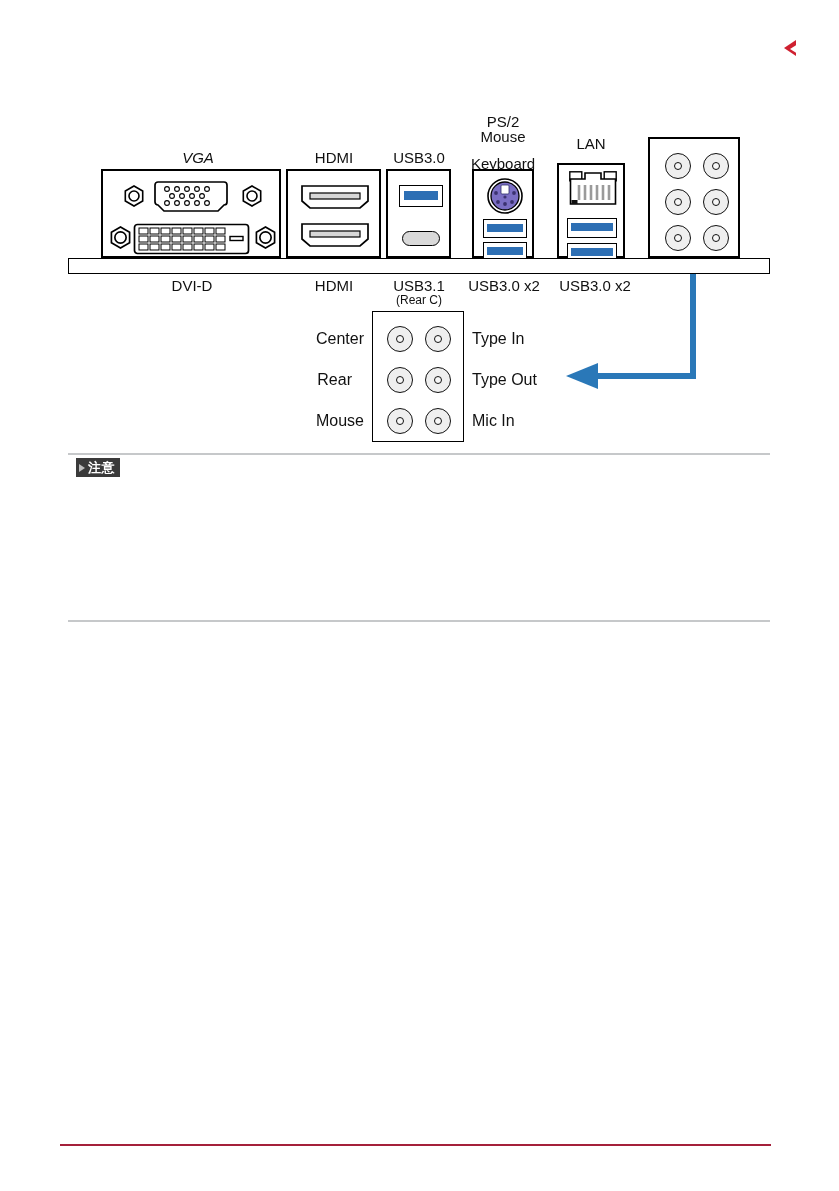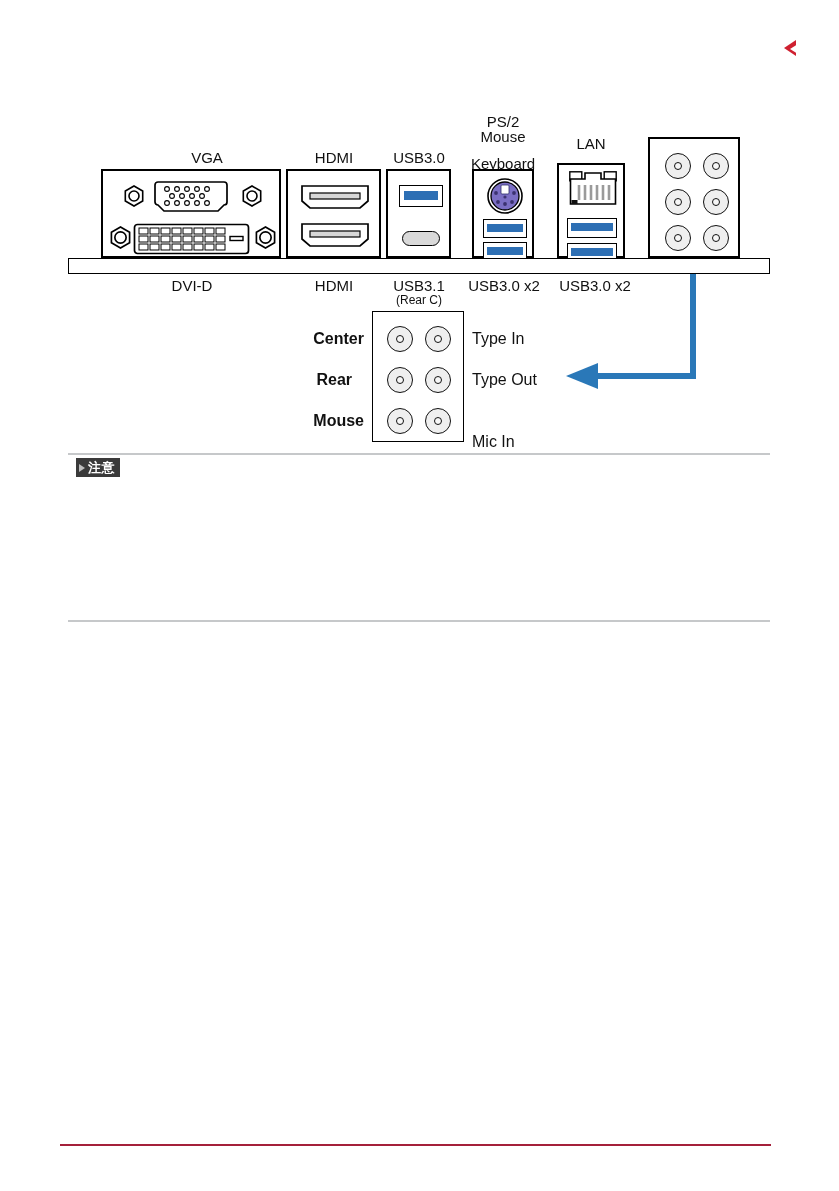--- a/index.html
+++ b/index.html
@@ -109,21 +109,21 @@
     margin:-4px 0 0 -4px;border-radius:50%;border:1.4px solid #111;background:#f7f7f7;
     box-sizing:border-box;
   }
 
   
   #audio-callout{left:372px;top:311px;width:92px;height:131px;
     border:1.6px solid #000;background:#fff;box-sizing:border-box;}
   .callout-label{
     position:absolute;font-size:16px;color:#111;white-space:nowrap;line-height:16px;
   }
-  .callout-label.left{text-align:right;font-weight:bold;}
+  .callout-label.left{text-align:right;}
 
   
   #ptr-vline{left:690px;top:274px;width:6px;height:105px;background:#2a78b8;}
   #ptr-hline{left:596px;top:373px;width:100px;height:6px;background:#2a78b8;}
   #ptr-head{
     left:566px;top:363px;width:0;height:0;
     border-top:13px solid transparent;
     border-bottom:13px solid transparent;
     border-right:32px solid #2a78b8;
   }
@@ -146,21 +146,21 @@
   #note-badge .txt{letter-spacing:0.5px;font-weight:600;}
 </style>
 </head>
 <body>
 
 <div class="abs" id="red-chevron"></div>
 <div class="abs" id="red-chevron-notch"></div>
 
 <div class="abs" id="io-panel">
 
-  <div class="grp-label" style="left:109px;top:22px;width:60px;">VGA</div>
+  <div class="grp-label" style="left:100px;top:22px;width:60px;font-style:italic;">VGA</div>
   <div class="grp-label" style="left:235px;top:22px;width:62px;">HDMI</div>
   <div class="grp-label" style="left:315px;top:22px;width:72px;">USB3.0</div>
 
   <div class="grp-label multi" style="left:395px;top:-14px;width:80px;">PS/2</div>
   <div class="grp-label multi" style="left:395px;top:1px;width:80px;">Mouse</div>
   <div class="grp-label multi" style="left:395px;top:28px;width:80px;">Keyboard</div>
 
   <div class="grp-label" style="left:492px;top:8px;width:62px;">LAN</div>
 
   <div class="port-group" id="grp-vga">
@@ -346,21 +346,21 @@
   <div class="jack" style="left:14px;top:96px;"></div>
   <div class="jack" style="left:52px;top:96px;"></div>
 </div>
 
 <div class="abs callout-label left" style="left:240px;top:331px;width:124px;">Center</div>
 <div class="abs callout-label left" style="left:228px;top:372px;width:124px;">Rear</div>
 <div class="abs callout-label left" style="left:240px;top:413px;width:124px;">Mouse</div>
 
 <div class="abs callout-label" style="left:472px;top:331px;">Type In</div>
 <div class="abs callout-label" style="left:472px;top:372px;">Type Out</div>
-<div class="abs callout-label" style="left:472px;top:413px;margin-top:21px;">Mic In</div>
+<div class="abs callout-label" style="left:472px;top:413px;">Mic In</div>
 
 <div class="abs" id="ptr-vline"></div>
 <div class="abs" id="ptr-hline"></div>
 <div class="abs" id="ptr-head"></div>
 
 <div class="abs" id="rule-gray-top"></div>
 
 <div class="abs" id="note-badge">
   <span class="tri"></span>
   <span class="txt">注意</span>

